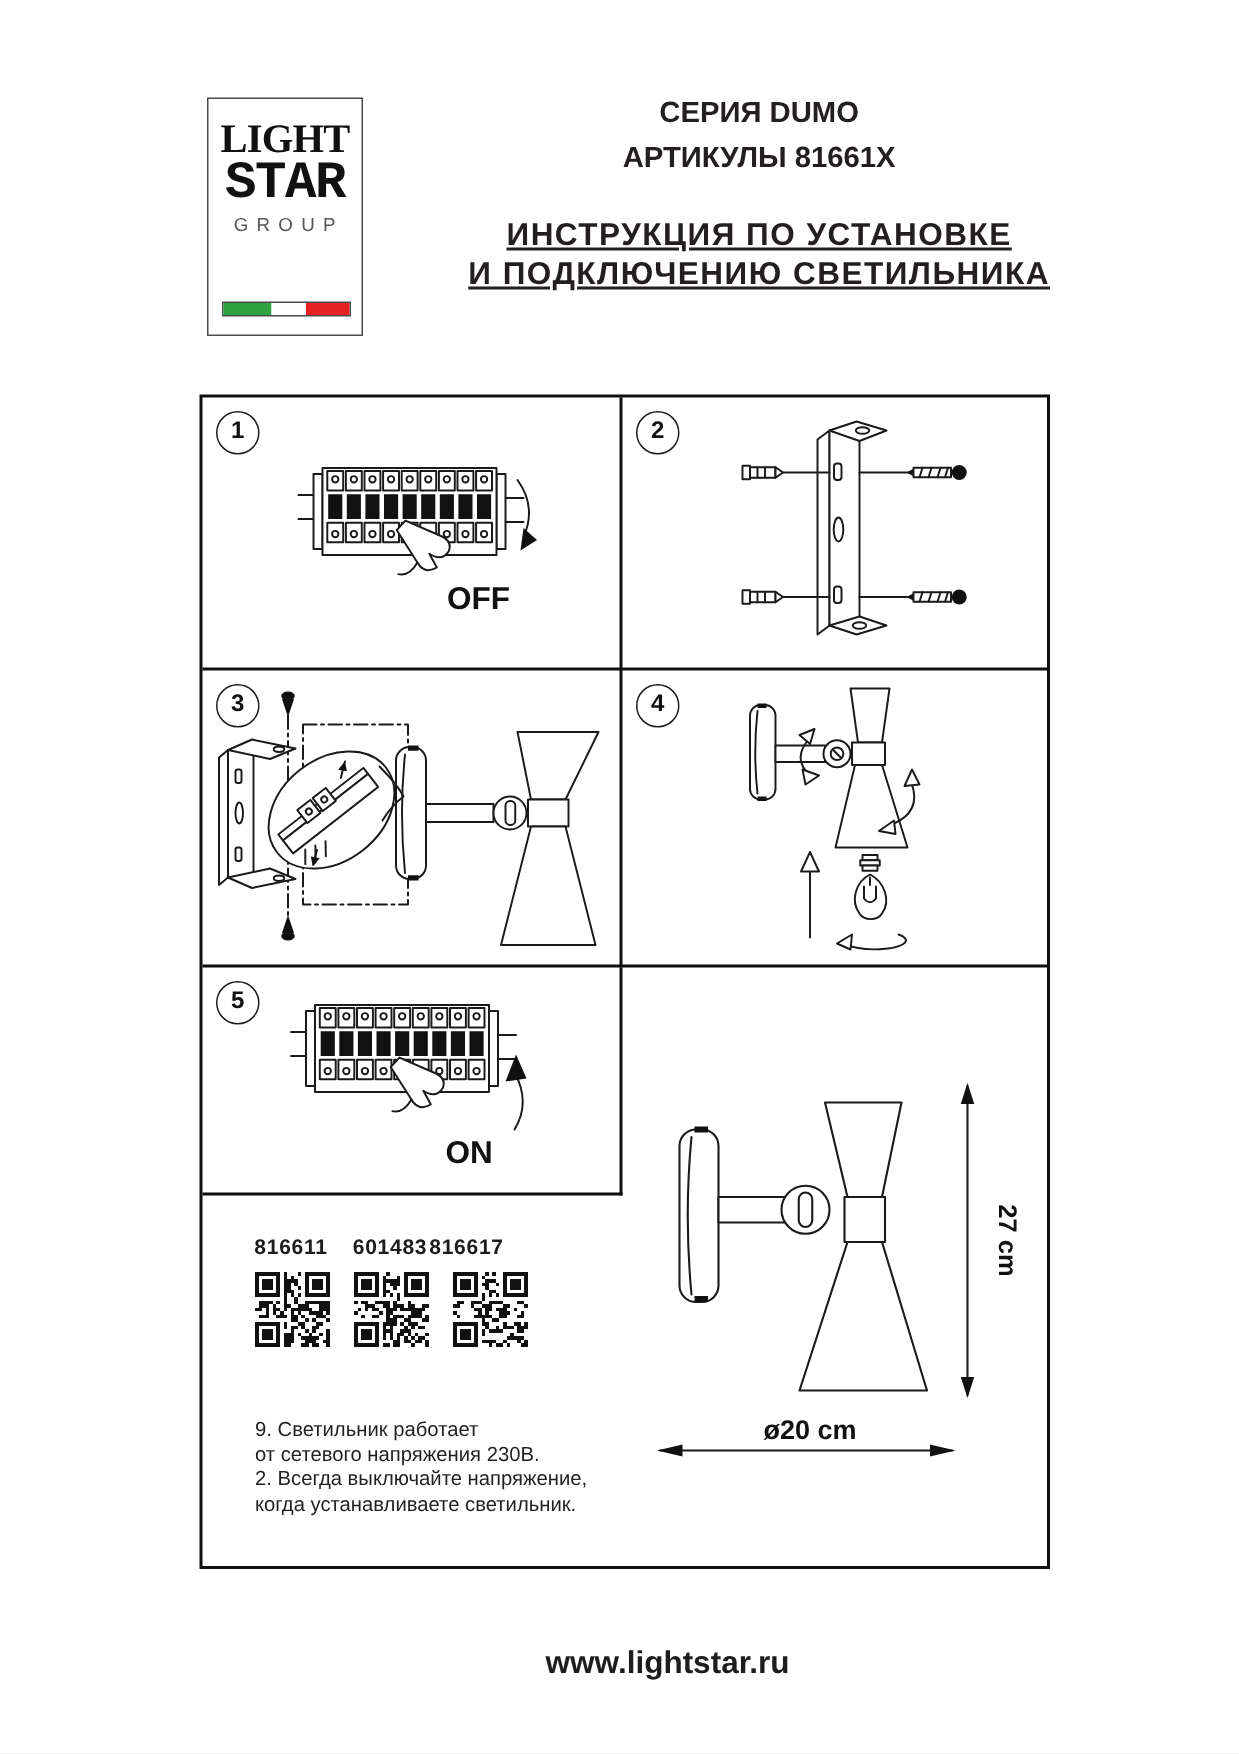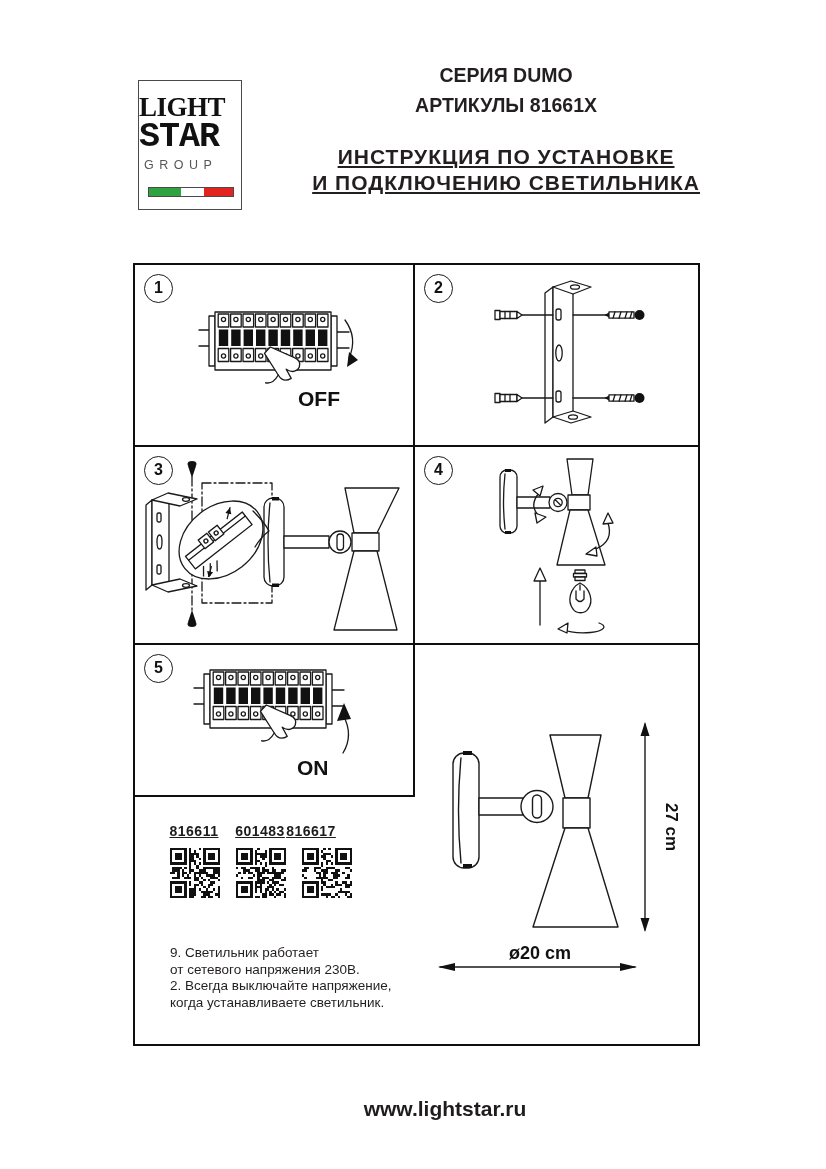--- a/index.html
+++ b/index.html
@@ -1,21 +1,21 @@
 <!DOCTYPE html>
 <html><head>
 <meta charset="utf-8">
 <style>
   html,body{margin:0;padding:0;background:#e8e8e8;}
   .page{position:relative;width:826px;height:1169px;background:#fff;margin:0 auto;
         font-family:"Liberation Sans",sans-serif;color:#231f20;overflow:hidden;}
 
   
-  .logo-box{position:absolute;left:138px;top:65px;width:104px;height:130px;
-            border:1px solid #4a4a4a;box-sizing:border-box;background:#fff;margin-top:15px;}
+  .logo-box{position:absolute;left:138px;top:65px;width:104px;height:159px;
+            border:1px solid #4a4a4a;box-sizing:border-box;text-align:center;background:#fff;}
   .logo-word1{font-family:"Liberation Serif",serif;font-weight:700;font-size:27px;
               letter-spacing:-.5px;line-height:27px;margin-top:13px;color:#111;}
   .logo-word2{font-family:Liberation Mono, monospace;font-weight:700;font-size:35px;
               letter-spacing:-1px;line-height:33px;color:#111;}
   .logo-word3{font-size:12.5px;letter-spacing:5.5px;margin-top:4px;margin-left:5px;color:#55565a;}
   .flag{position:absolute;left:9px;bottom:12px;width:84px;height:8px;border:1px solid #4a4a4a;
         display:flex;box-sizing:content-box;}
   .flag span{height:100%;}
   .flag .g{width:38%;}
   .flag .w{width:27%;background:#fff;}
@@ -45,21 +45,21 @@
 
   .badge{position:absolute;width:29px;height:29px;border:1.6px solid #1c1c1c;border-radius:50%;
          box-sizing:border-box;text-align:center;line-height:26px;font-size:16px;font-weight:700;
          color:#111;background:#fff;z-index:3;}
   .b1{left:9px;top:9px;}  .b2{left:289px;top:9px;}
   .b3{left:9px;top:191px;}.b4{left:289px;top:191px;}
   .b5{left:9px;top:389px;}
 
   
   .article-num{position:absolute;top:823px;width:64px;text-align:center;
-               font-size:14px;font-weight:700;letter-spacing:.5px;color:#1c1c1c;text-decoration:underline;}
+               font-size:14px;font-weight:700;letter-spacing:.5px;color:#1c1c1c;}
   .a1{left:162px;} .a2{left:228px;} .a3{left:279px;}
   .qr{position:absolute;top:848px;width:50px;height:50px;background:#fff;}
   .q1{left:170px;} .q2{left:236px;} .q3{left:302px;}
   .qr svg{width:100%;height:100%;shape-rendering:crispEdges;}
 
   
   .notes{position:absolute;left:170px;top:945px;font-size:13.5px;line-height:16.5px;color:#231f20;}
   .footer{position:absolute;left:0;top:1097px;width:100%;text-align:center;
           font-size:21px;font-weight:700;color:#1f1c1d;padding-left:32px;}
 </style>

